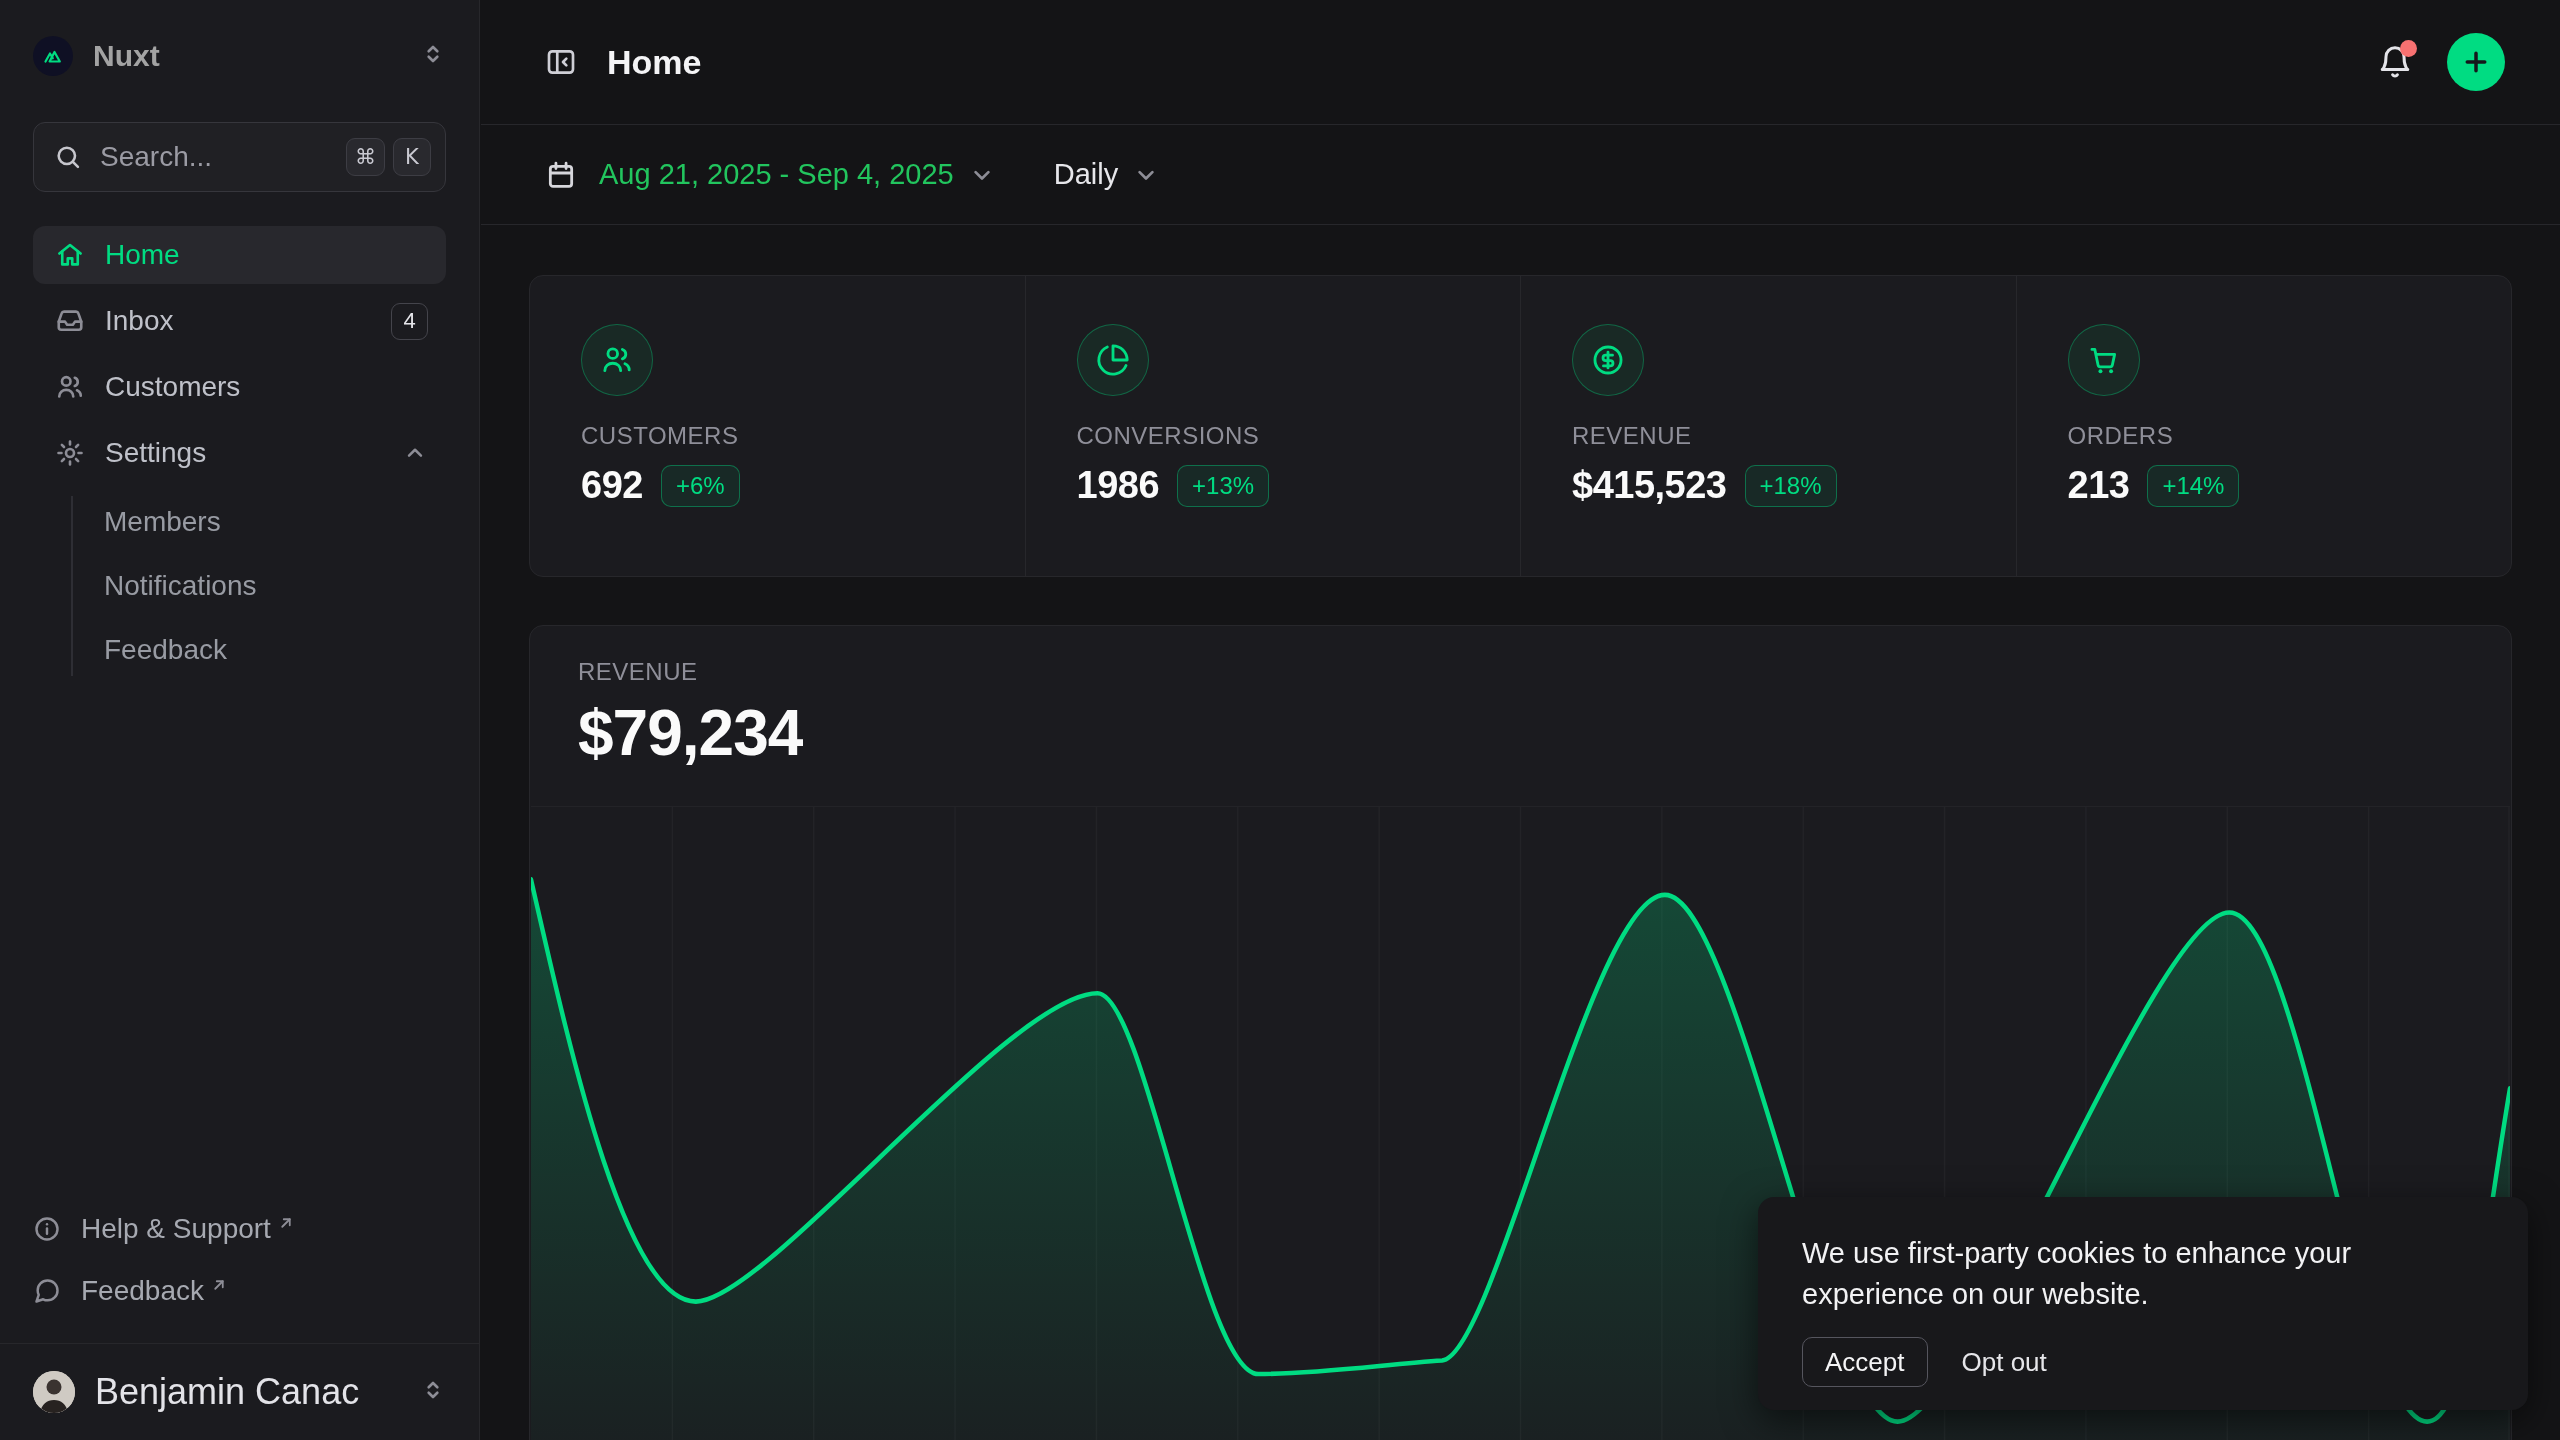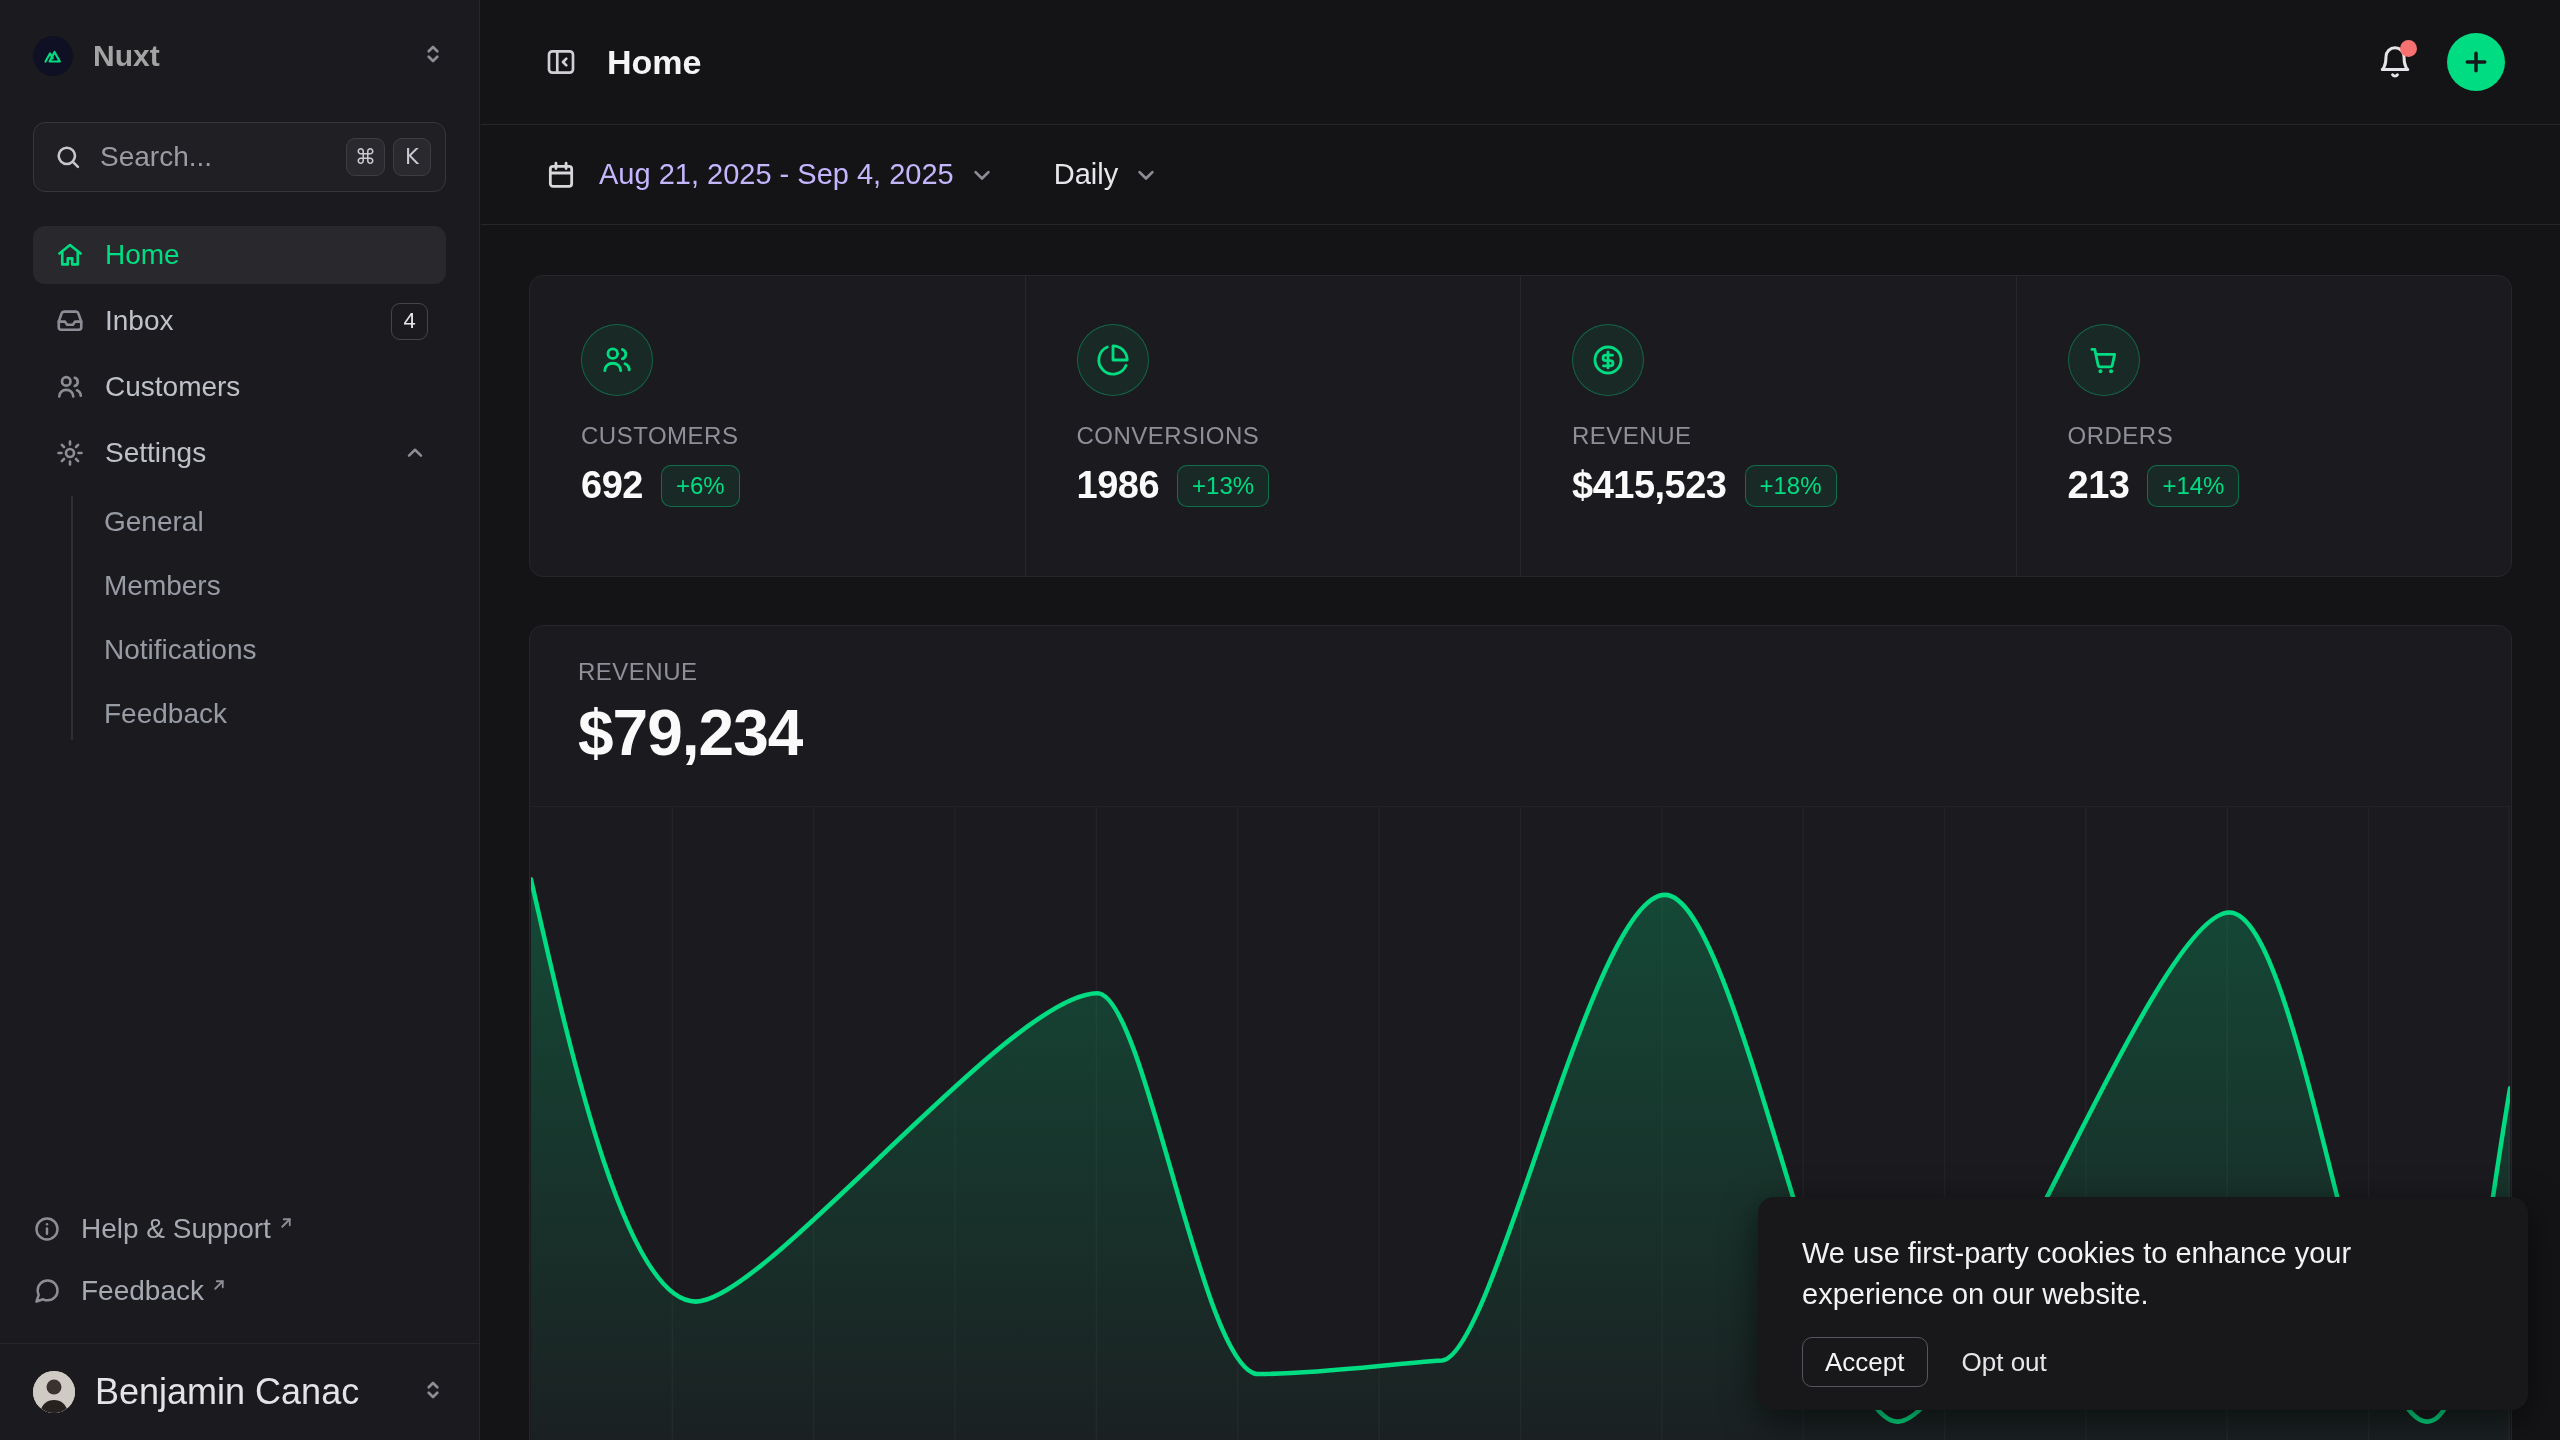--- a/index.html
+++ b/index.html
@@ -56,21 +56,21 @@
   .collapse-btn { display:flex; color:#cfcfd6; cursor:pointer; }
   .page-title { font-size:34px; font-weight:700; color:#f4f4f6; margin-left:30px; }
   .topbar-right { margin-left:auto; display:flex; align-items:center; gap:28px; }
   .bell-btn { position:relative; display:flex; color:#e4e4e9; cursor:pointer; padding:6px; }
   .bell-dot { position:absolute; right:2px; top:2px; width:17px; height:17px; border-radius:50%; background:#f87171; }
   .add-btn { width:58px; height:58px; border-radius:50%; background:#00dc82; display:flex; align-items:center; justify-content:center;
              color:#15171b; cursor:pointer; }
 
   .daterow { height:100px; border-bottom:1.5px solid #27272b; display:flex; align-items:center; padding:0 64px; gap:14px; }
   .cal-icon { display:flex; color:#d7d7dc; }
-  .date-text { font-size:29px; font-weight:500; color:#c4b5fd; margin-left:8px; cursor:pointer; }
+  .date-text { font-size:29px; font-weight:500; color:#22c55e; margin-left:8px; cursor:pointer; }
   .dd-chev { color:#8d8d96; display:flex; cursor:pointer; }
   .daily-text { font-size:29px; font-weight:500; color:#e7e7eb; margin-left:44px; cursor:pointer; }
 
   .content { padding:50px 48px 0 48px; }
 
   .stats-card { display:flex; background:#1b1b1f; border:1.5px solid #27272b; border-radius:14px; height:302px; }
   .stat-cell { flex:1; padding:48px 0 0 51px; position:relative; cursor:pointer; }
   .stat-cell + .stat-cell { border-left:1.5px solid #27272b; }
   .stat-ic { width:72px; height:72px; border-radius:50%; background:rgba(0,220,130,0.07);
              border:1.5px solid rgba(0,220,130,0.35); display:flex; align-items:center; justify-content:center; color:#00dc82; }
@@ -179,23 +179,20 @@
         <span class="lbl">Settings</span>
         <span class="chev">
           <svg width="26" height="26" viewBox="0 0 24 24" fill="none" stroke="currentColor" stroke-width="2.3" stroke-linecap="round" stroke-linejoin="round">
             <path d="M6.5 14.5 12 9l5.5 5.5"></path>
           </svg>
         </span>
       </div>
     </nav>
 
     <div class="subnav">
-      <div class="sub-item">
-        <span>General</span>
-      </div>
       <div class="sub-item">
         <span>Members</span>
       </div>
       <div class="sub-item">
         <span>Notifications</span>
       </div>
       <div class="sub-item">
         <span>Feedback</span>
       </div>
     </div>

